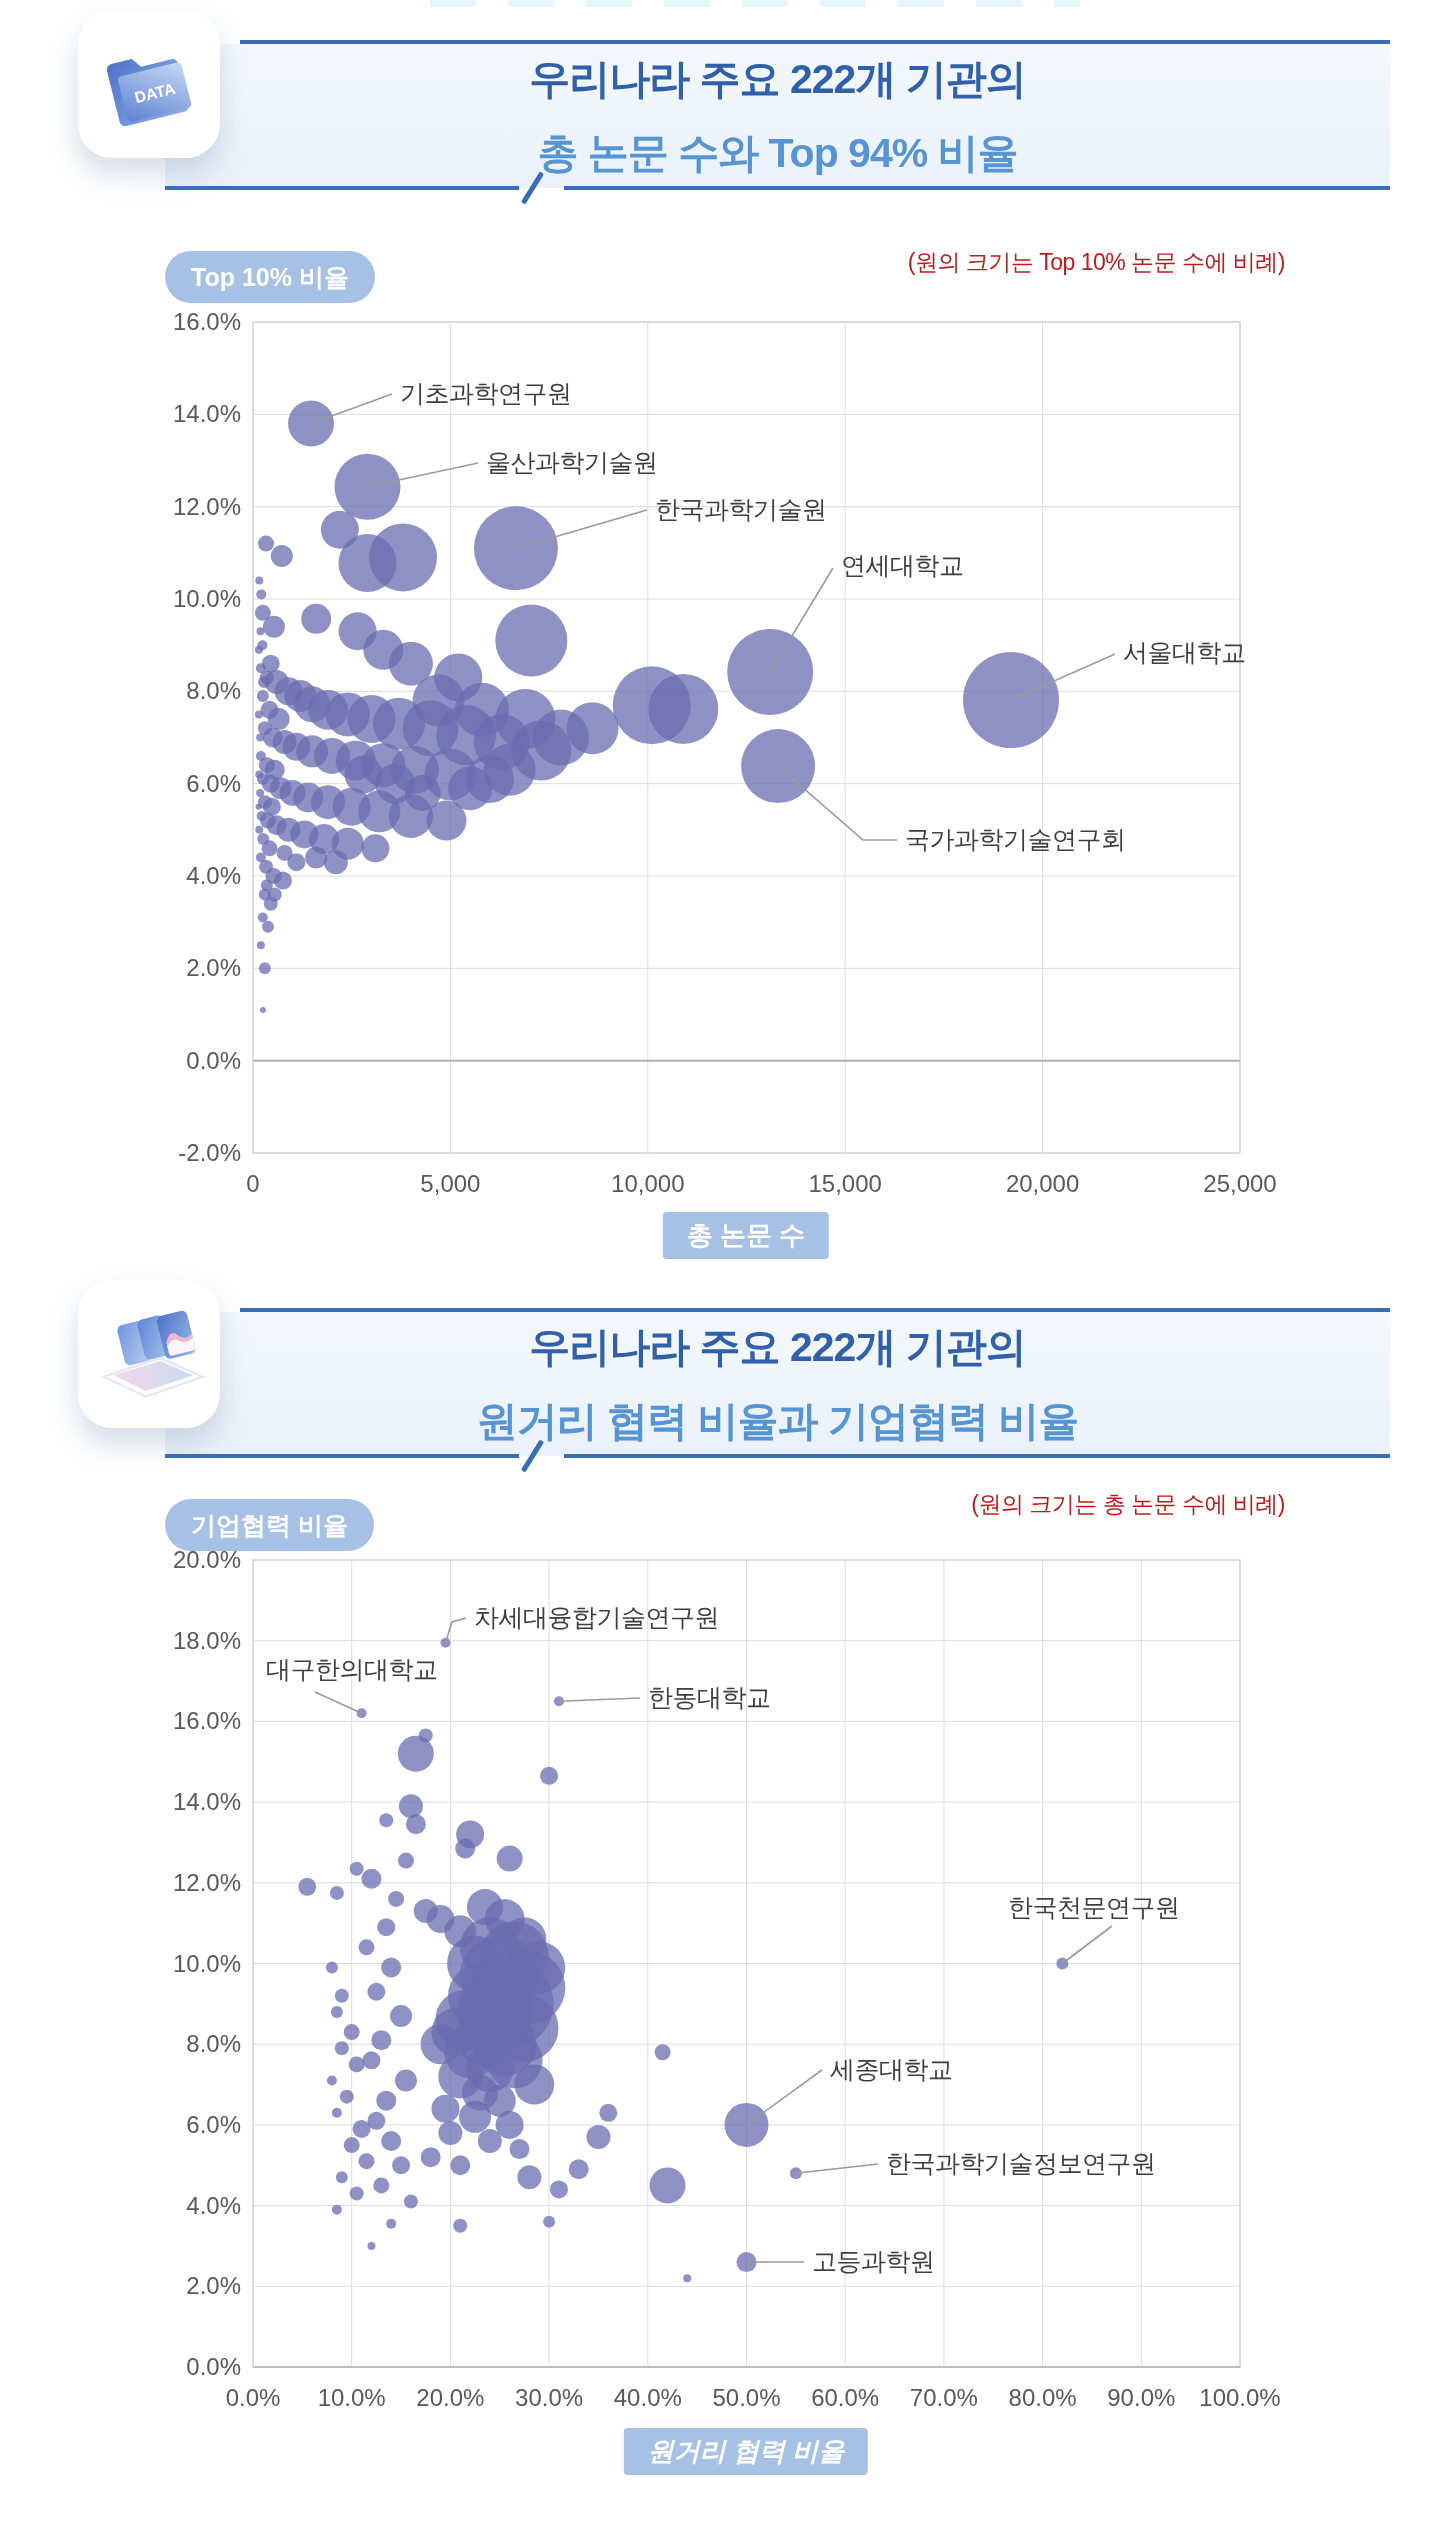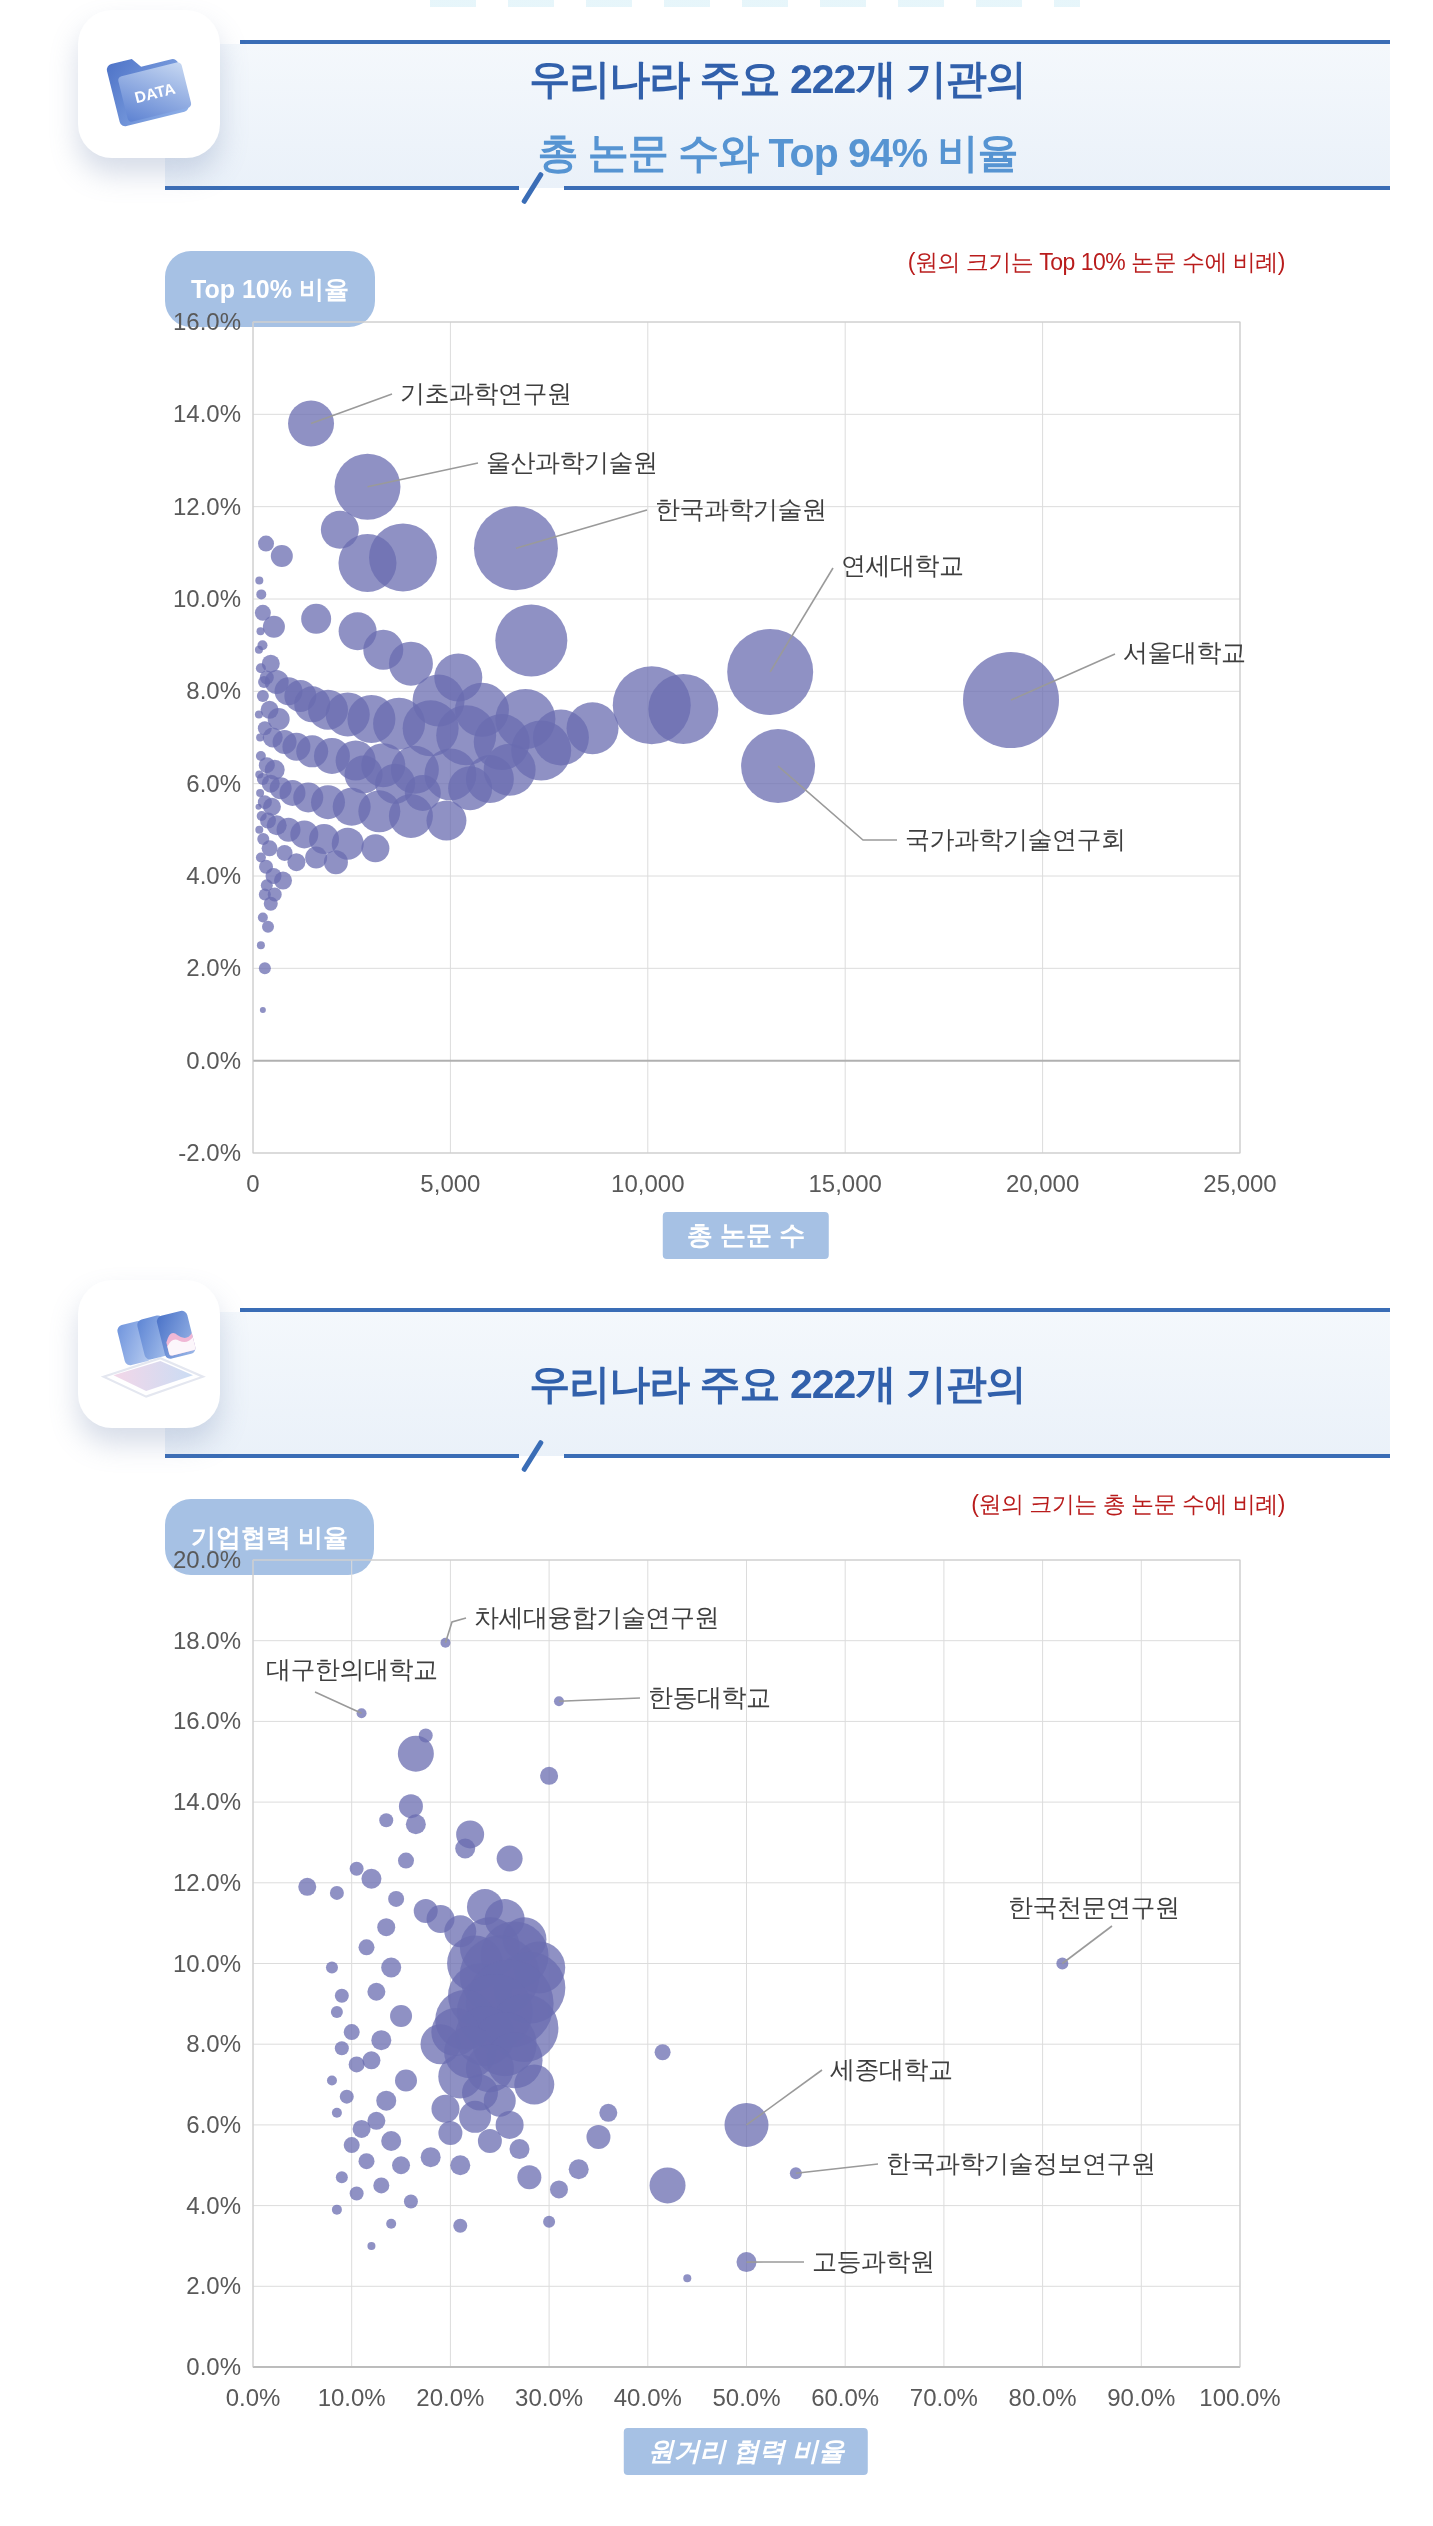--- a/index.html
+++ b/index.html
@@ -13,21 +13,21 @@
          background:linear-gradient(180deg,#f4f8fc 0%,#eaf1f9 100%);
          display:flex;flex-direction:column;align-items:center;justify-content:center;gap:24px;}
   .slash{position:absolute;width:5px;height:36px;background:#3a6db6;transform:rotate(32deg);border-radius:2px;}
   .t1{font-size:41px;font-weight:800;color:#3160ab;letter-spacing:-1px;line-height:1.22;}
   .t2{font-size:41px;font-weight:700;color:#5694d2;letter-spacing:-1px;line-height:1.22;}
   .icon-badge{position:absolute;width:142px;height:148px;background:#fff;border-radius:34px;
               box-shadow:0 16px 28px rgba(120,140,180,.30);}
   .icon-badge svg{width:100%;height:100%;}
   
   .pill{position:absolute;background:#a6c1e4;color:#fff;font-weight:700;}
-  .side-pill{font-size:25px;line-height:44px;padding:16px 26px;border-radius:26px;text-align:right;}
+  .side-pill{font-size:25px;line-height:44px;padding:4px 26px;border-radius:26px;text-align:right;}
   .axis-pill{font-size:26px;line-height:47px;padding:0 24px;border-radius:4px;transform:translateX(-50%);}
   .note{position:absolute;font-size:23px;color:#b91c1c;letter-spacing:-.5px;}
   
   .chart-svg{position:absolute;left:100px;width:1300px;}
   .tick{font-size:24px;fill:#595959;}
   .ann{font-size:25px;fill:#3e3e3e;font-weight:500;letter-spacing:-.5px;}
 </style>
 </head>
 <body>
 
@@ -236,20 +236,21 @@
         <text x="1023" y="361" text-anchor="start" class="ann">서울대학교</text>
         <polyline points="678.0840000000001,466.1233333333334 763,540 797,540" fill="none" stroke="#9a9a9a" stroke-width="1.6"></polyline>
         <text x="805" y="548" text-anchor="start" class="ann">국가과학기술연구회</text>
       </g>
     </svg>
   <div class="pill axis-pill" style="left:746px;top:1212px;">총 논문 수</div>
 
   <div class="hline" style="left:240px;top:1308px;width:1150px;"></div>
   <div class="panel" style="top:1312px;">
     <div class="t1">우리나라 주요 222개 기관의</div>
+    <div class="t2">원거리 협력 비율과 기업협력 비율</div>
   </div>
   <div class="hline" style="left:165px;top:1454px;width:354px;"></div>
   <div class="slash" style="left:530px;top:1438px;"></div>
   <div class="hline" style="left:564px;top:1454px;width:826px;"></div>
 
   <div class="icon-badge" style="left:78px;top:1280px;">
     <svg viewBox="0 0 100 100">
       <defs>
         <linearGradient id="i2a" x1="0" y1="0" x2="1" y2="1">
           <stop offset="0" stop-color="#6f94dd"></stop>

